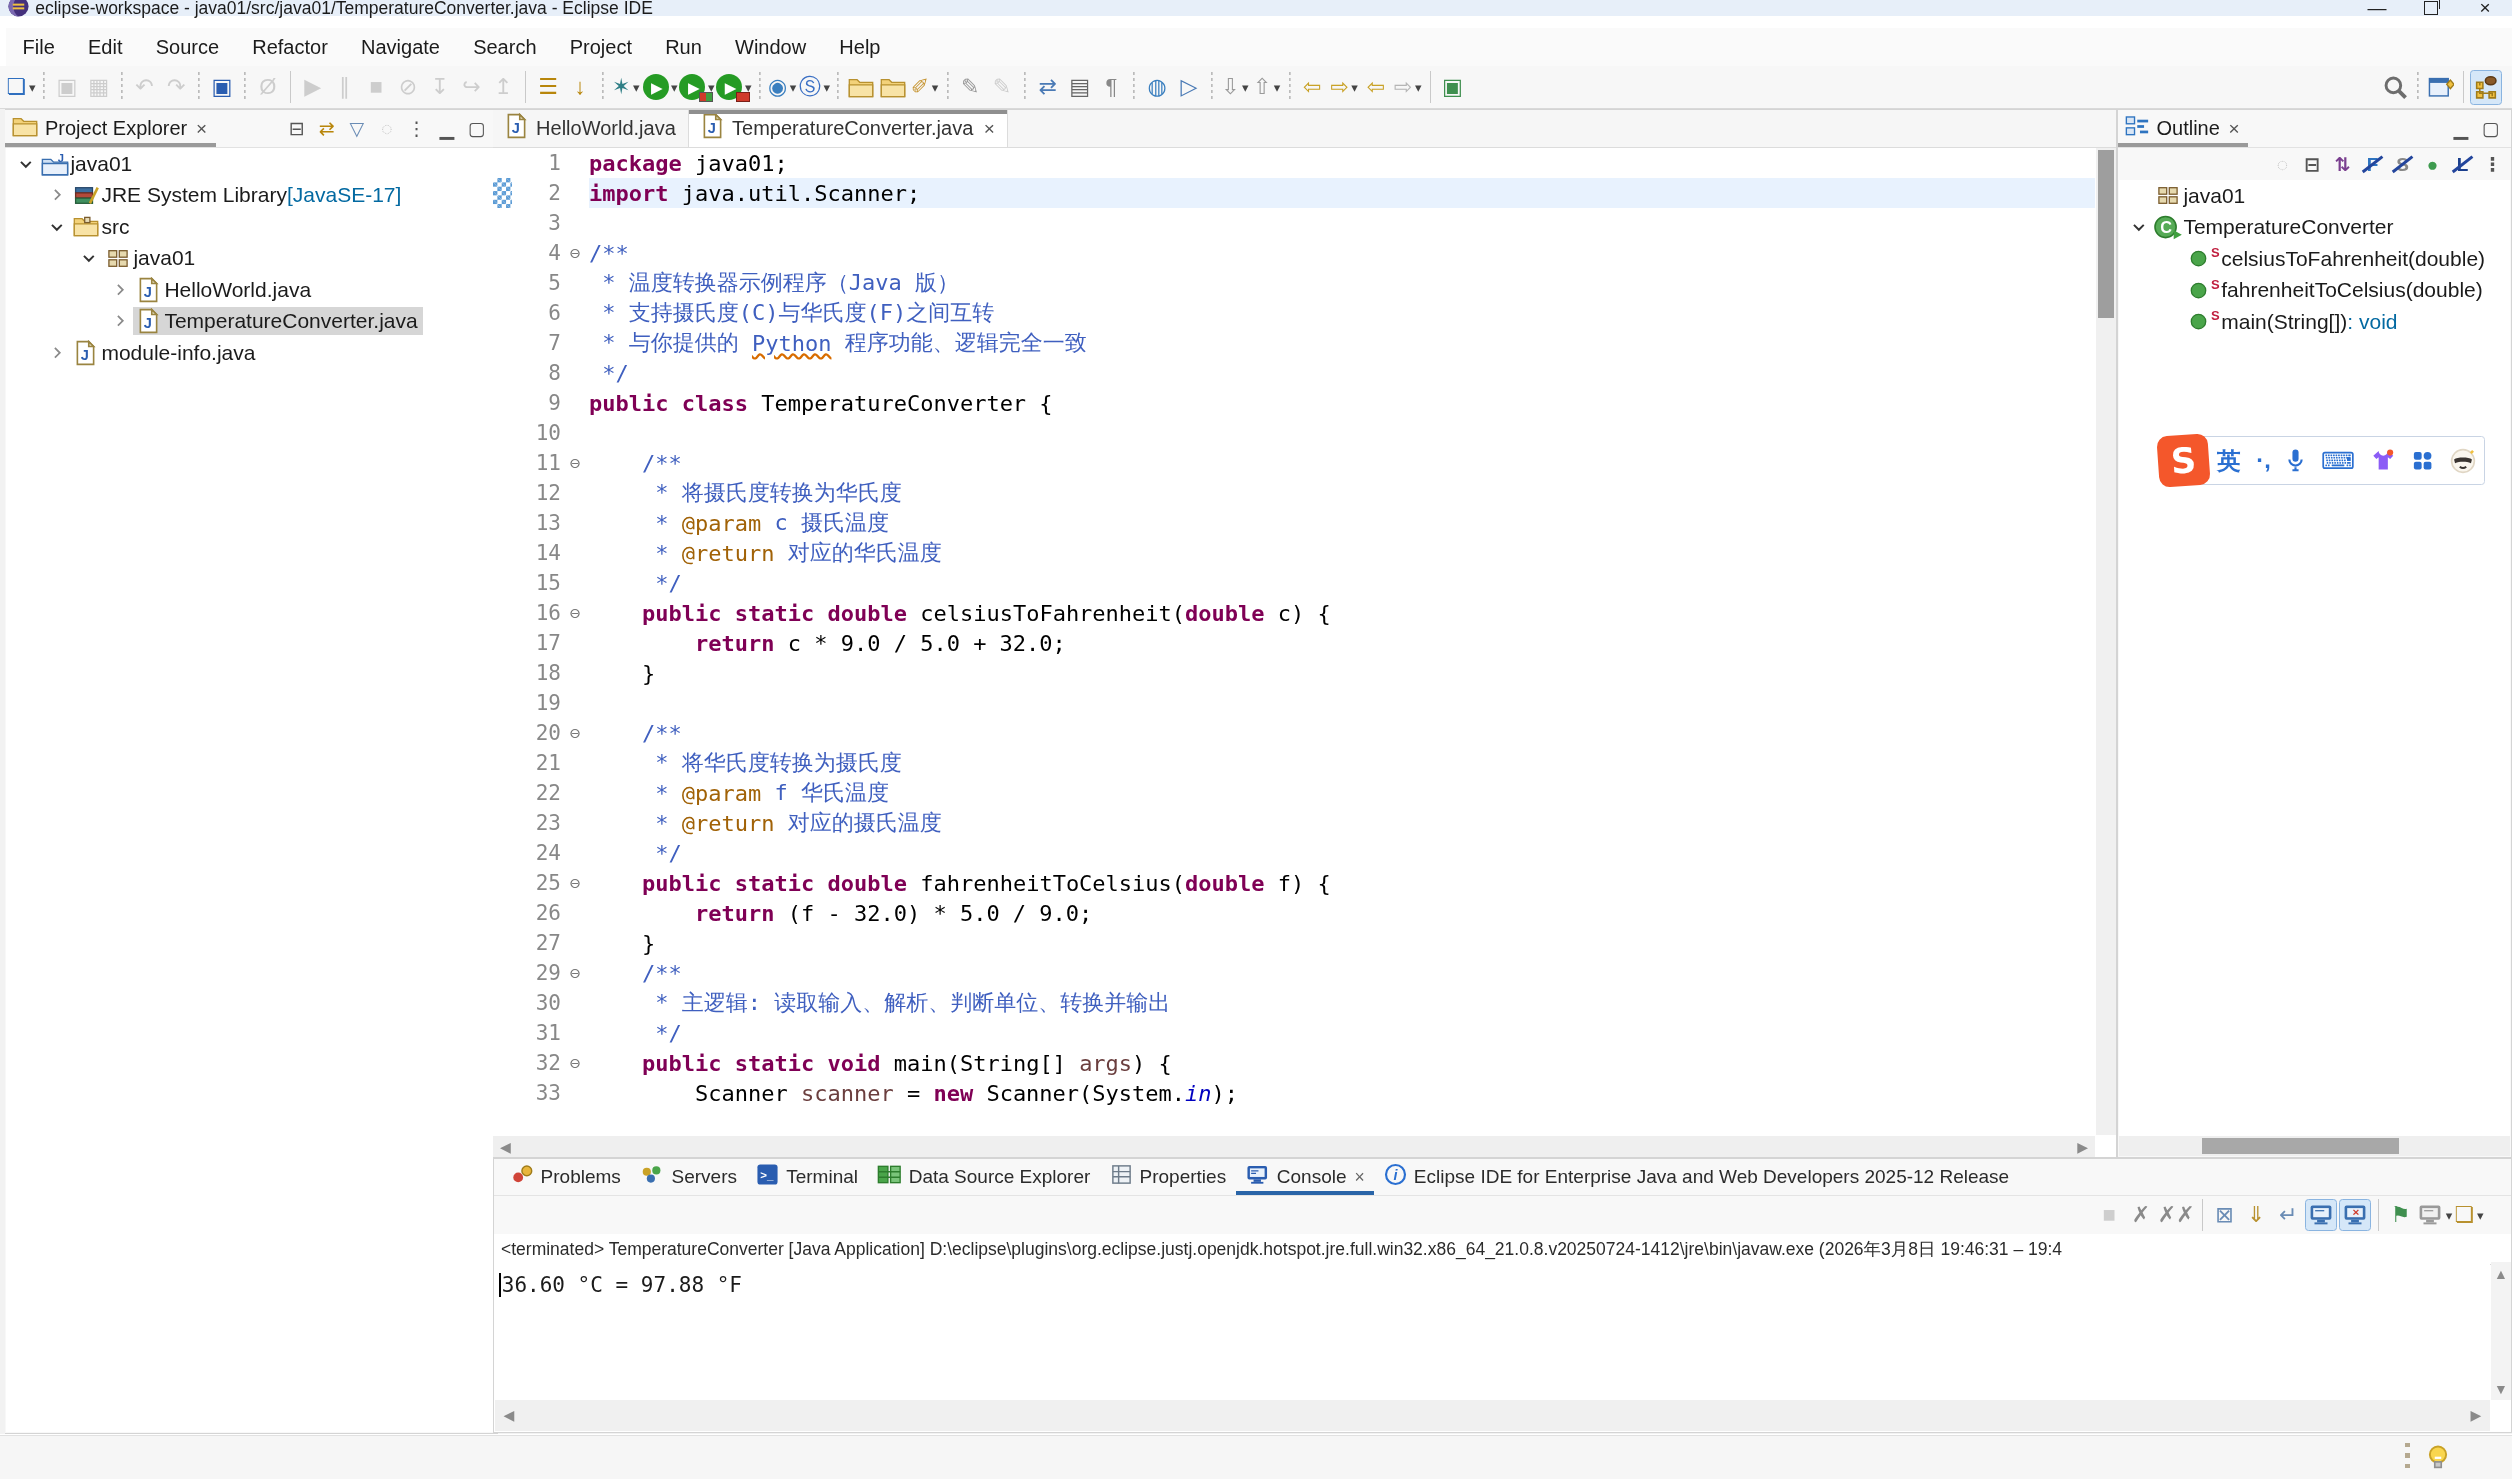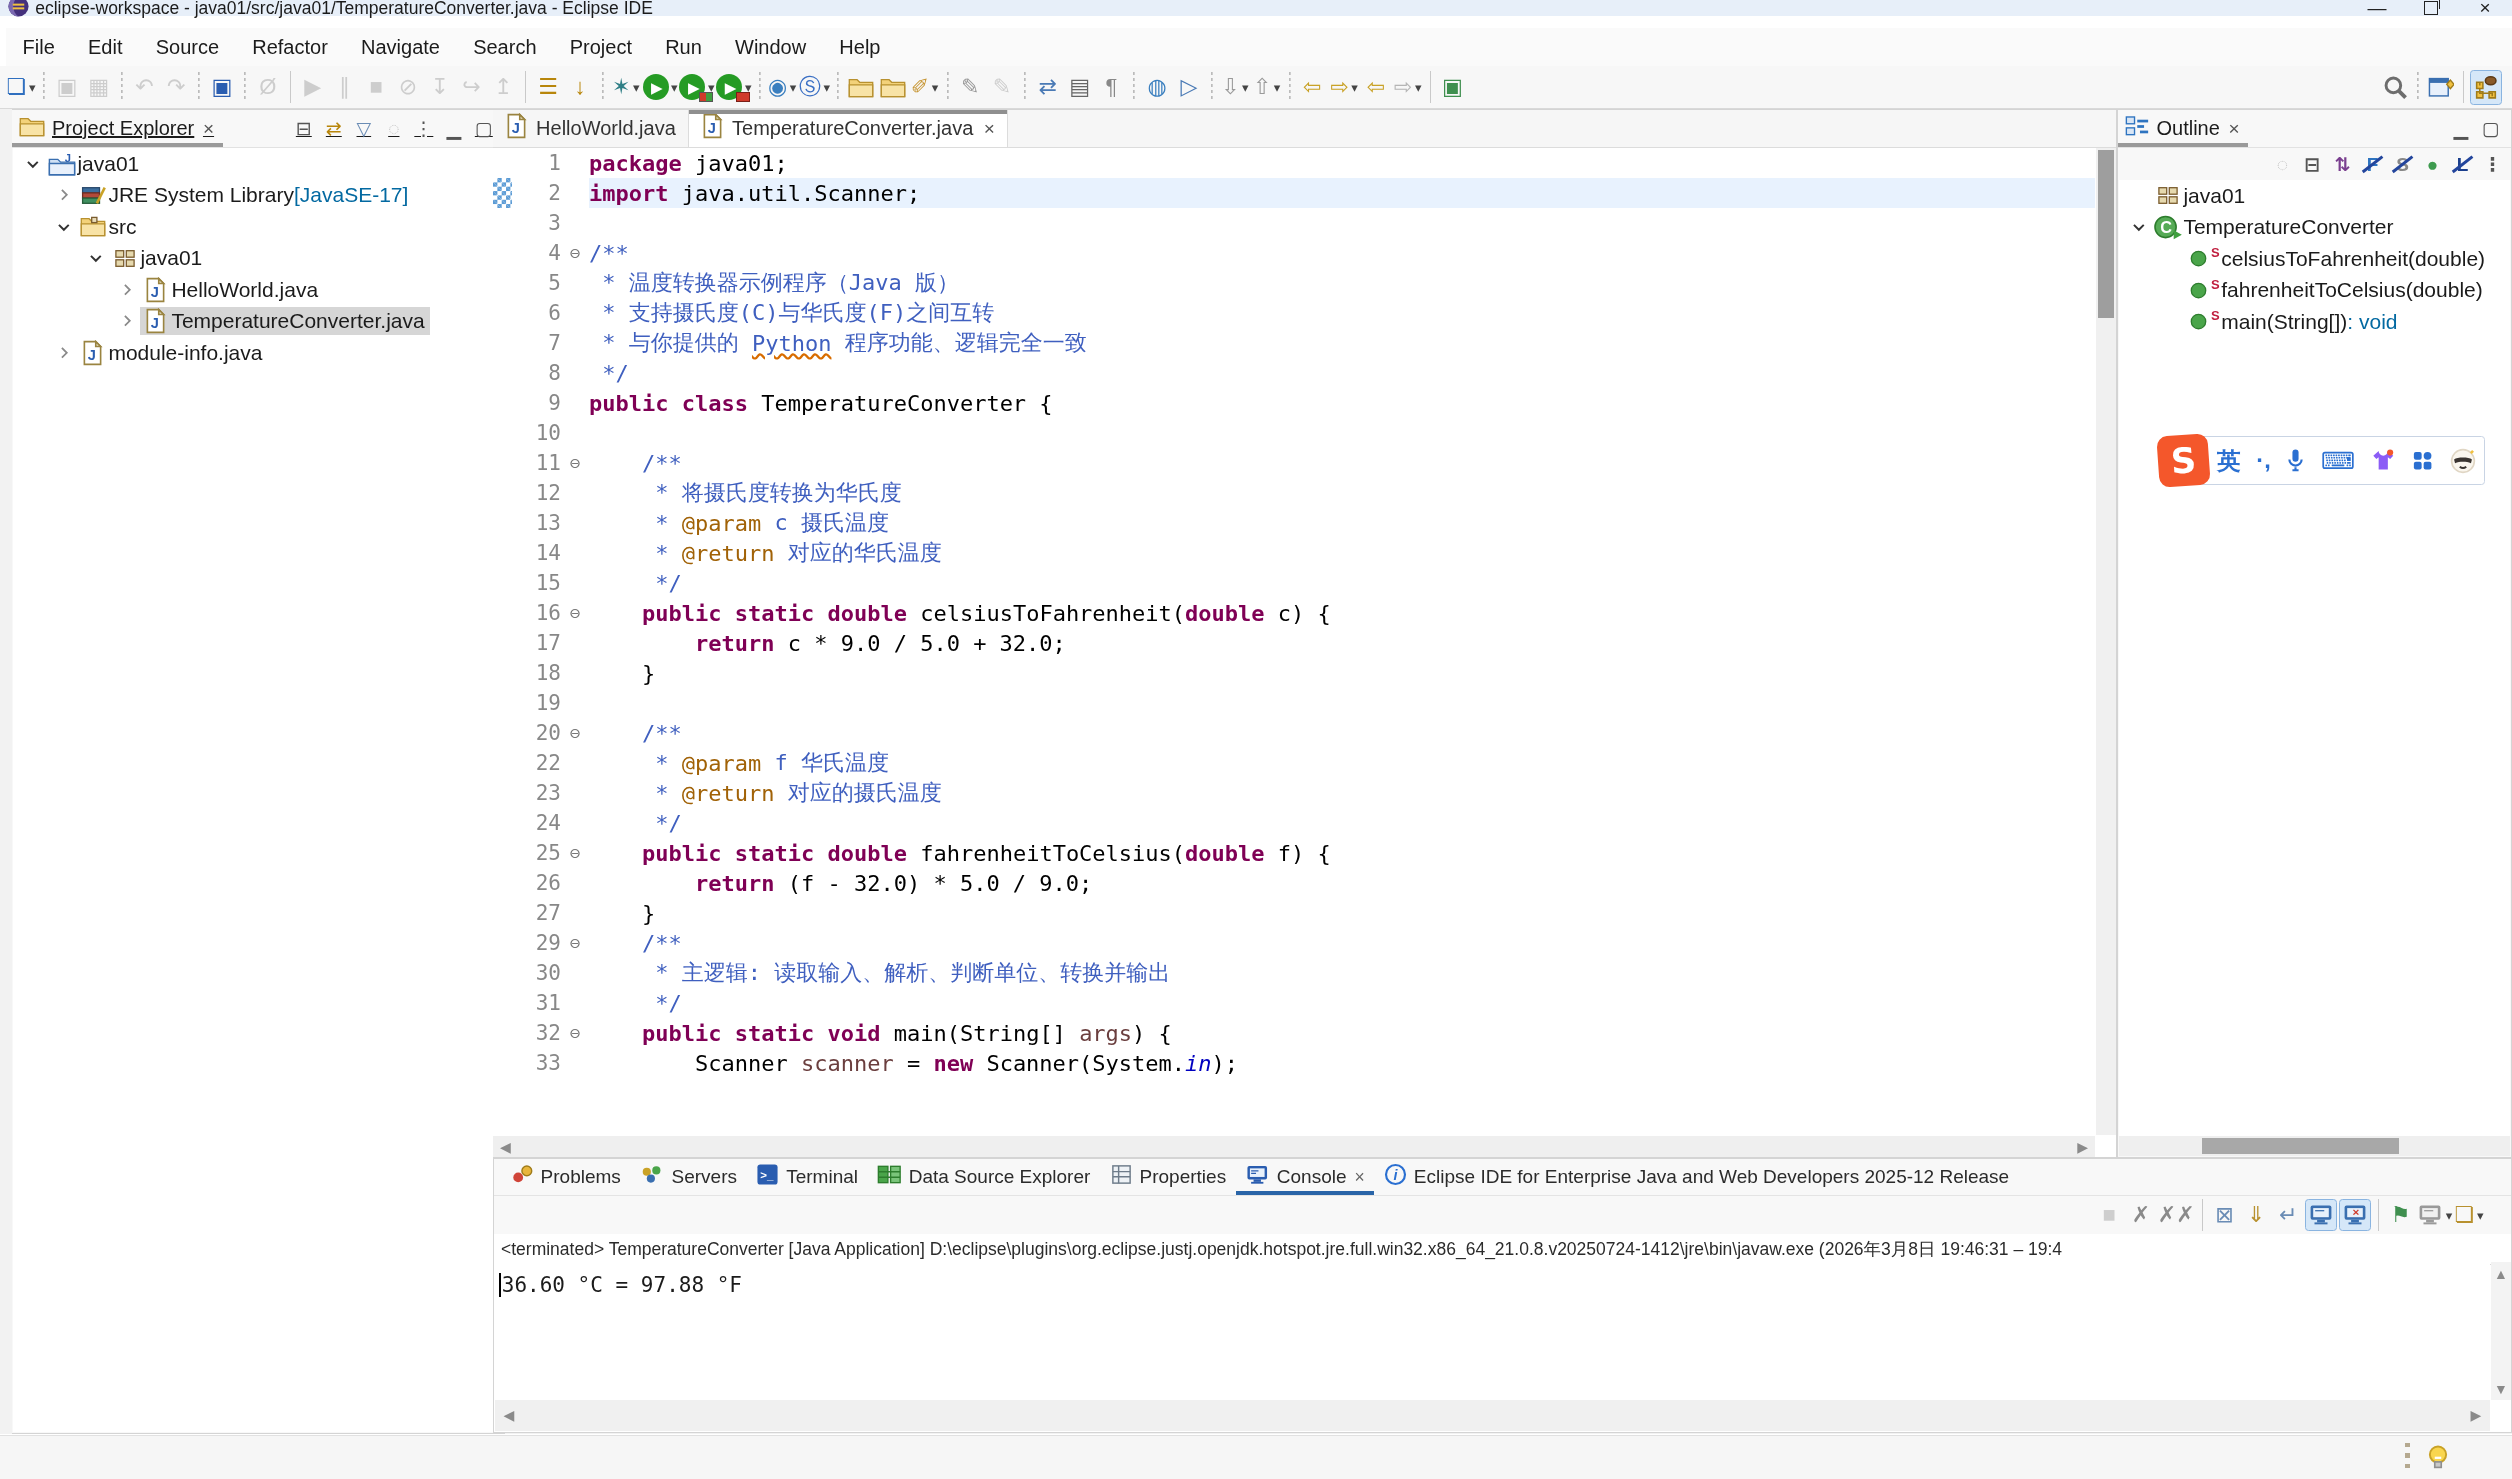--- a/index.html
+++ b/index.html
@@ -32,21 +32,21 @@
              color:#fff;font-size:15px;padding-left:2.6px;box-sizing:border-box;}
   .badge{position:absolute;right:1.7px;bottom:1.7px;width:11.4px;height:7.9px;}
   .badge.cov{background:linear-gradient(90deg,#d03a2a 0 50%,#3f9f3f 50% 100%);border:0.9px solid #555;}
   .badge.prof{background:#d03a2a;border:0.9px solid #7a1f17;}
   .sepdot{width:7px;height:30px;margin:0 3.5px;background-image:repeating-linear-gradient(#bbb 0 2.6px,transparent 2.6px 6.1px);background-size:1.7px 100%;background-repeat:no-repeat;background-position:center;}
   .sepbar{width:0.9px;height:31.5px;background:#c9c9c9;margin:0 6.1px;}
   .slashed:after{content:"";position:absolute;left:2.6px;top:46%;width:24.5px;height:2.6px;background:#23459c;transform:rotate(-38deg);}
   
   .main{position:absolute;left:0;top:109px;width:2512px;height:1325px;background:#f2f2f2;}
   .panel{position:absolute;background:#f8f8f8;border:0.9px solid #d4d4d4;box-sizing:border-box;}
-  #pe{left:12px;top:0;width:493px;height:1325px;border-left:none;text-decoration:underline;}
+  #pe{left:5px;top:0;width:493px;height:1325px;border-left:none;}
   #editor{left:493px;top:0;width:1624px;height:1049px;border-left:none;background:#fff;}
   #outline{left:2117px;top:0;width:395px;height:1049px;}
   #console{left:493px;top:1049px;width:2019px;height:275px;background:#fff;}
   
   .vhead{height:37px;display:flex;align-items:center;background:#f8f8f8;border-bottom:0.9px solid #e2e2e2;font-size:20px;}
   .vtab{display:flex;align-items:center;height:100%;padding:0 8.7px 0 7px;position:relative;}
   .vtab .lbl{margin:0 7px 0 7px;}
   .vtab .x{color:#555;font-size:19px;margin-left:1.7px;}
   .vtab.sel:after{content:"";position:absolute;left:0;bottom:0;width:100%;height:4.4px;background:#9a9a9a;}
   .vtools{margin-left:auto;display:flex;align-items:center;padding-right:5.2px;}
@@ -636,20 +636,26 @@
             <div class="code"></div>
           </div>
           <div class="eline">
             <div class="annot"></div>
             <div class="lnum">20</div>
             <div class="fold">⊖</div>
             <div class="code"><span class="d">    /**</span></div>
           </div>
           <div class="eline">
             <div class="annot"></div>
+            <div class="lnum">21</div>
+            <div class="fold"></div>
+            <div class="code"><span class="d">     * 将华氏度转换为摄氏度</span></div>
+          </div>
+          <div class="eline">
+            <div class="annot"></div>
             <div class="lnum">22</div>
             <div class="fold"></div>
             <div class="code"><span class="d">     * </span><span class="t">@param</span><span class="d"> f 华氏温度</span></div>
           </div>
           <div class="eline">
             <div class="annot"></div>
             <div class="lnum">23</div>
             <div class="fold"></div>
             <div class="code"><span class="d">     * </span><span class="t">@return</span><span class="d"> 对应的摄氏温度</span></div>
           </div>

